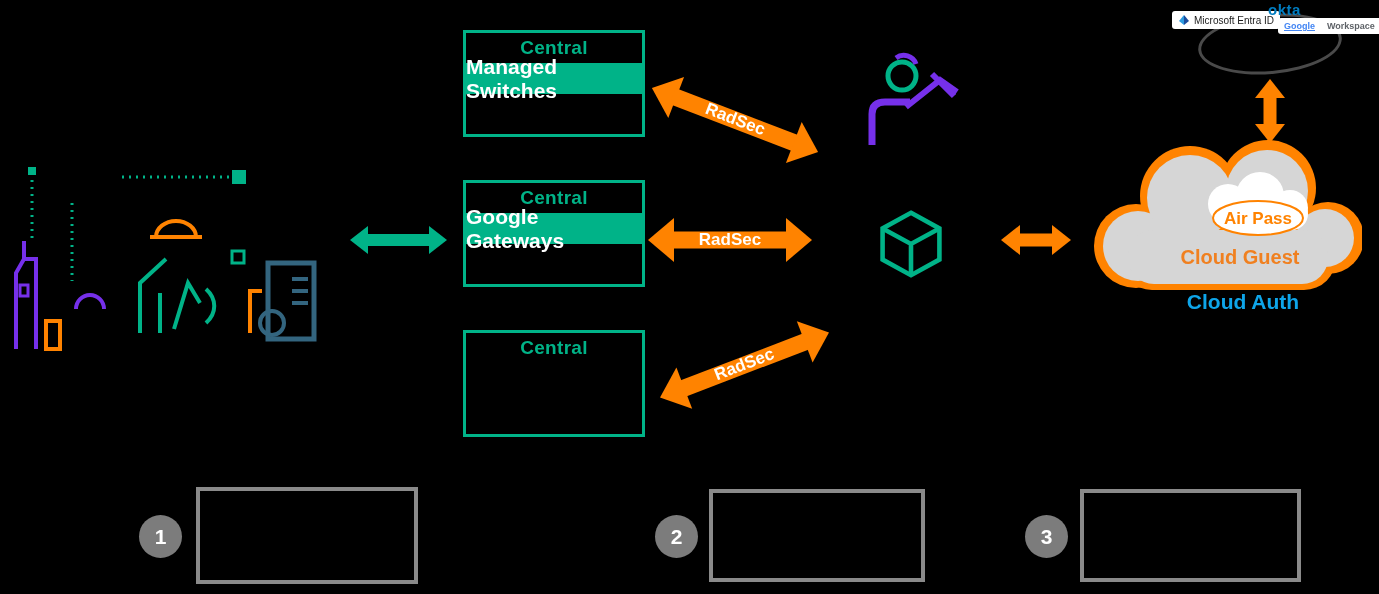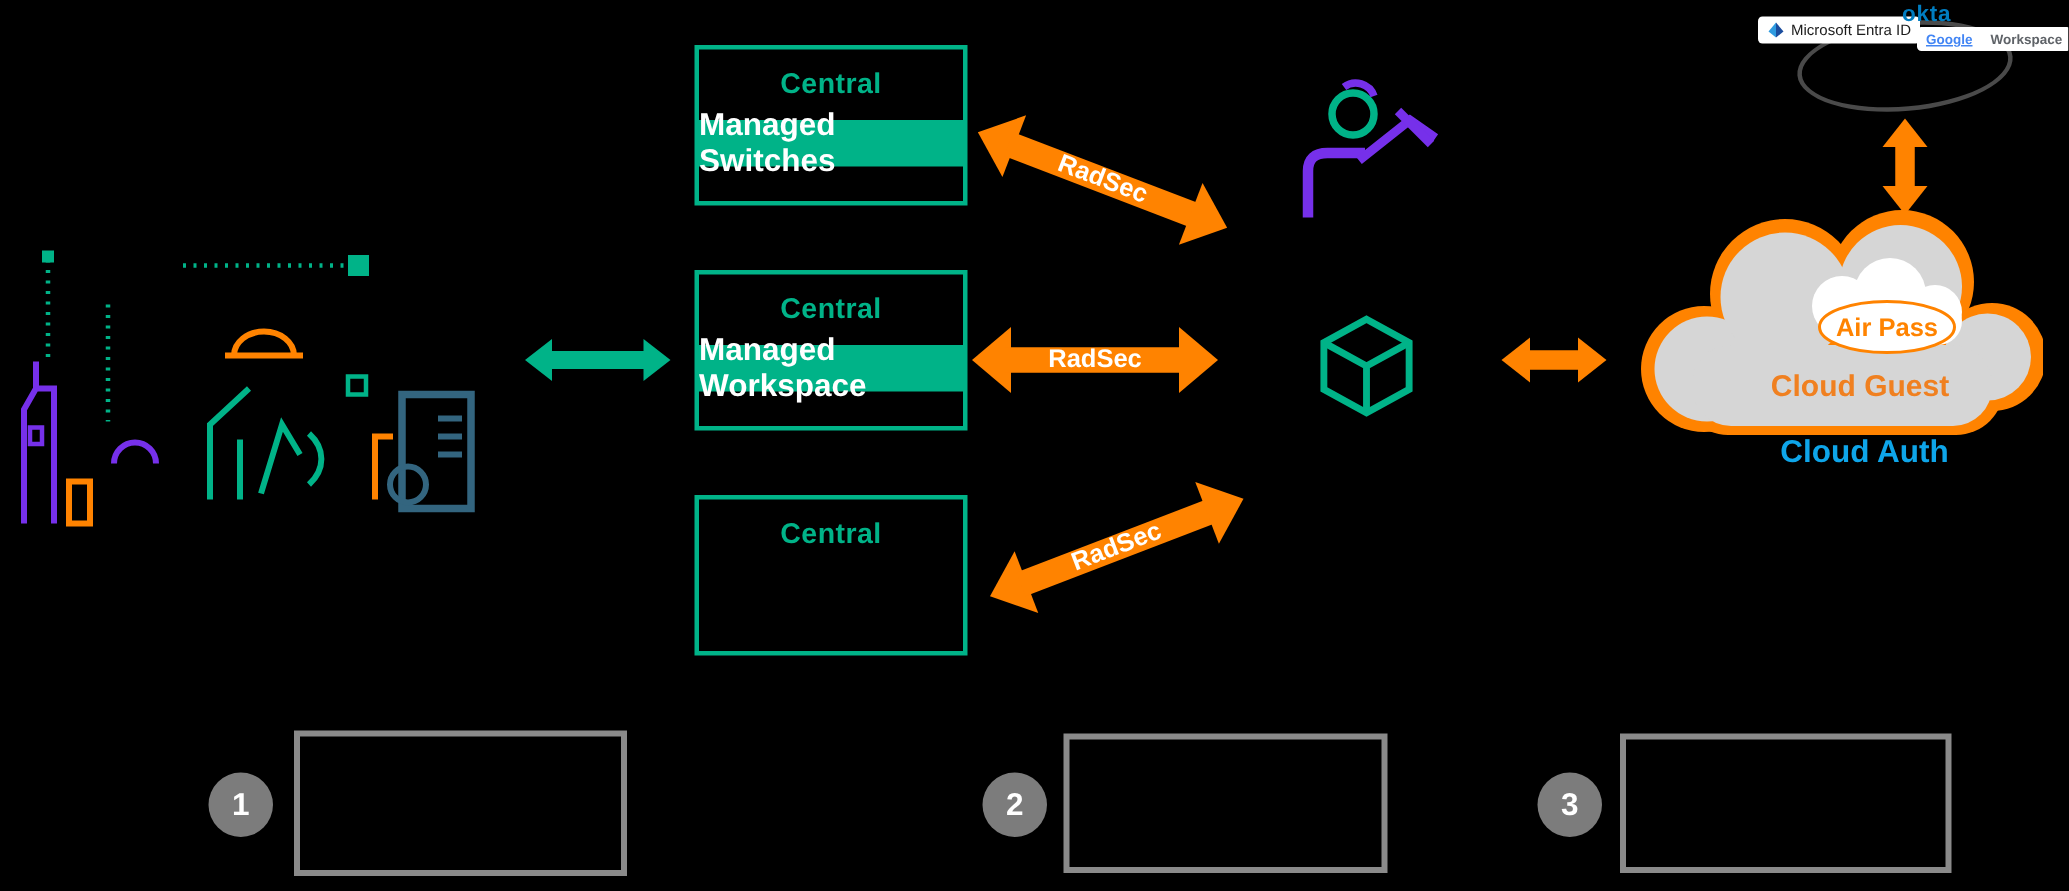--- a/index.html
+++ b/index.html
@@ -5,21 +5,21 @@
   html,body{margin:0;padding:0;background:#000;}
   #canvas{
     position:relative;width:1379px;height:594px;background:#000;overflow:hidden;
     font-family:"Liberation Sans",sans-serif;
   }
   
   .central-box{
     position:absolute;left:463px;width:182px;height:107px;
     border:3px solid #00B388;background:#000;box-sizing:border-box;
   }
-  .cb-title{height:47px;display:flex;align-items:center;justify-content:center;
+  .cb-title{height:30px;display:flex;align-items:center;justify-content:center;
     color:#00B388;font-weight:700;font-size:19px;letter-spacing:.3px;}
   .cb-bar{height:31px;background:#00B388;display:flex;align-items:center;justify-content:center;
     color:#fff;font-weight:700;font-size:21px;}
   .cb-empty{height:29px;}
   
   .dblarrow{position:absolute;--c:#FF8300;--shaft:17px;--head:22px;--headw:26px;}
   .dblarrow .shaft{position:absolute;left:calc(var(--headw) - 4px);right:calc(var(--headw) - 4px);
     top:50%;height:var(--shaft);transform:translateY(-50%);background:var(--c);}
   .dblarrow::before,.dblarrow::after{content:"";position:absolute;top:50%;transform:translateY(-50%);
     width:0;height:0;border-top:var(--head) solid transparent;border-bottom:var(--head) solid transparent;}
@@ -85,21 +85,21 @@
     <div class="shaft"></div>
   </div>
 
   <div class="central-box" style="top:30px;">
     <div class="cb-title">Central</div>
     <div class="cb-bar">Managed Switches</div>
     <div class="cb-empty"></div>
   </div>
   <div class="central-box" style="top:180px;">
     <div class="cb-title">Central</div>
-    <div class="cb-bar">Managed Workspace</div>
+    <div class="cb-bar">Google Gateways</div>
     <div class="cb-empty"></div>
   </div>
   <div class="central-box" style="top:330px;">
     <div class="cb-title">Central</div>
     <div class="cb-empty"></div>
   </div>
 
   <div class="dblarrow" style="left:646px;top:98px;width:178px;height:44px;transform:rotate(21deg);">
     <div class="shaft"></div>
     <div class="lbl">RadSec</div>

